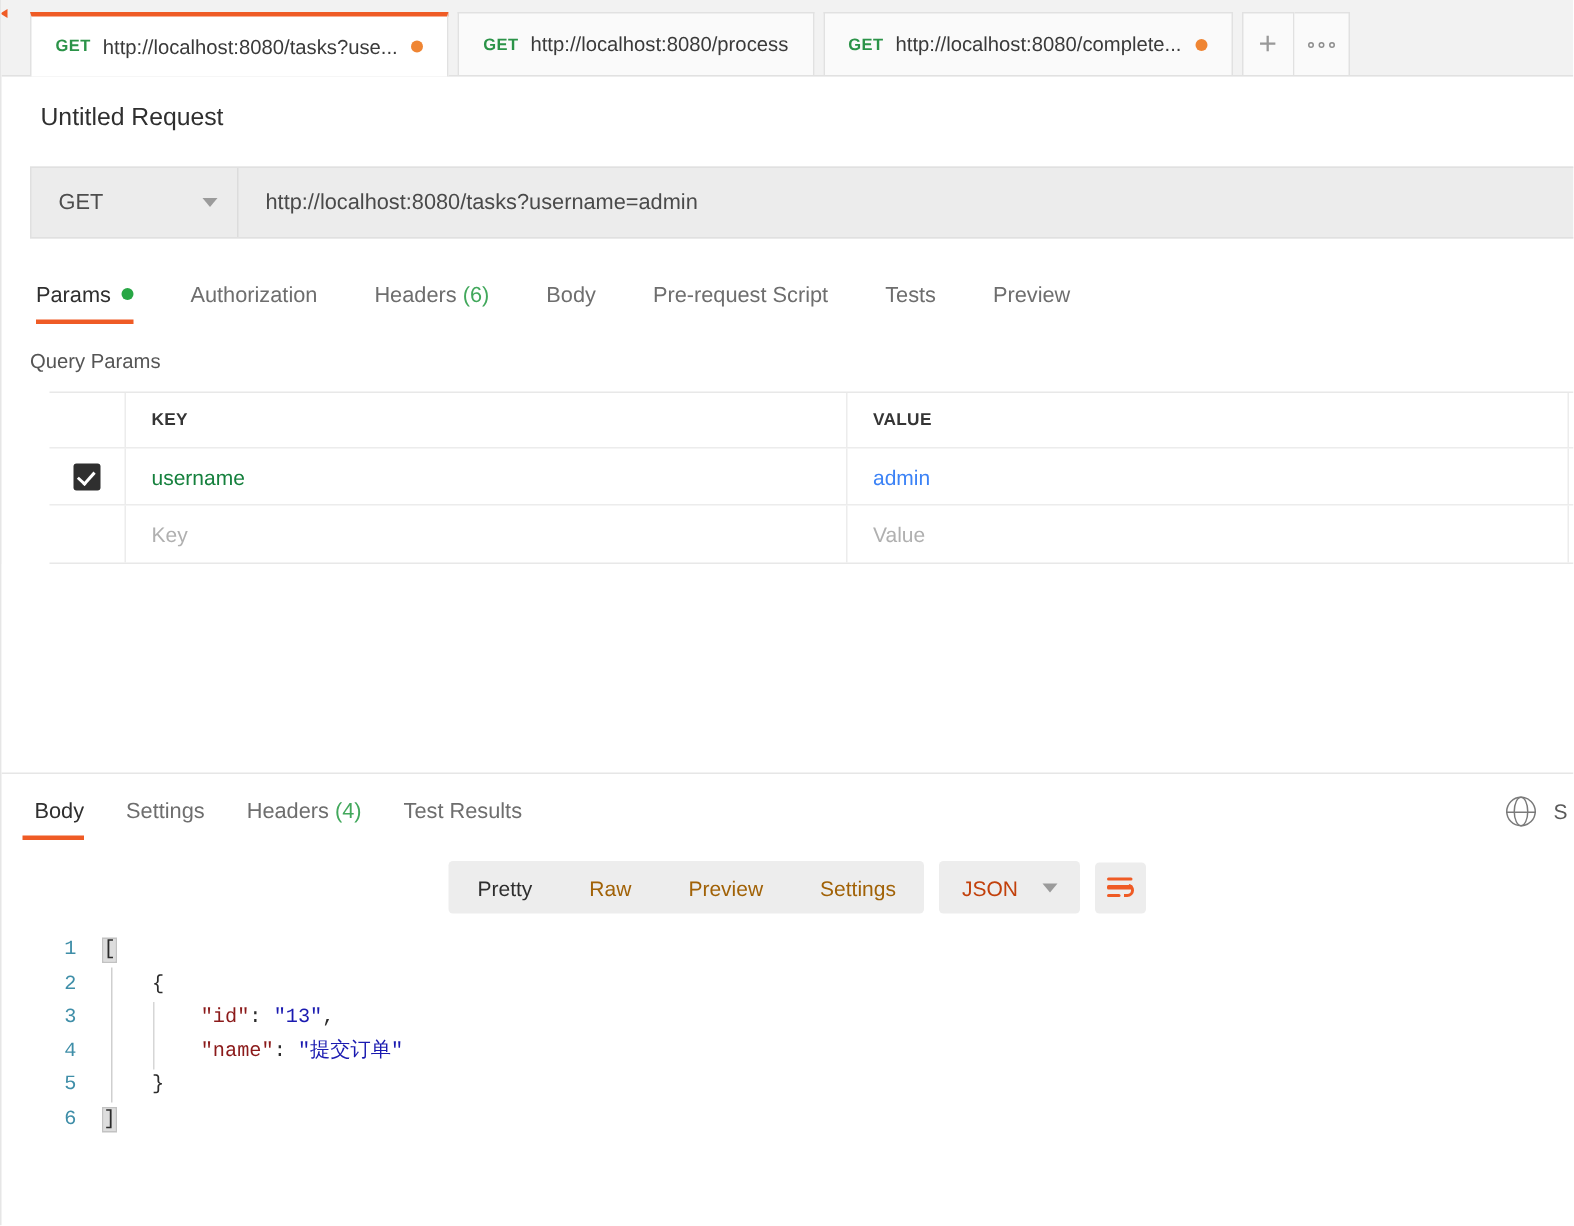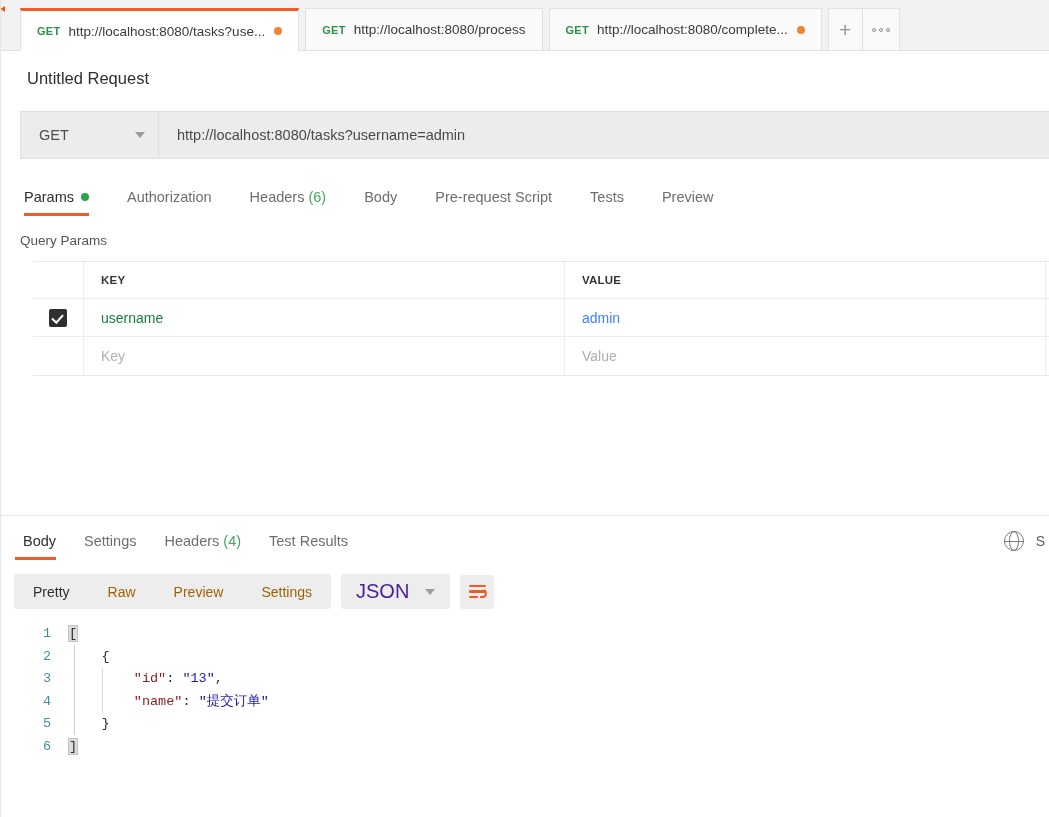--- a/index.html
+++ b/index.html
@@ -303,20 +303,21 @@
     white-space: nowrap;
     cursor: pointer;
   }
 
   
   .bodybar {
     display: flex;
     align-items: center;
     gap: 10px;
     padding: 14px 0 0 13px;
+    justify-content: center;
   }
   .segset {
     background: #ededed;
     border-radius: 3px;
     display: flex;
     height: 35px;
     align-items: stretch;
   }
   .seg {
     display: flex; align-items: center;
@@ -330,21 +331,21 @@
   .fmtbox {
     background: #ededed;
     border-radius: 3px;
     height: 35px;
     display: flex;
     align-items: center;
     gap: 16px;
     padding: 0 15px;
     cursor: pointer;
   }
-  .fmtbox .lbl { font-size: 20px; color: #4c1d95; }
+  .fmtbox .lbl { font-size: 14px; color: #c2410c; }
   .wrapbtn {
     width: 34px; height: 34px;
     background: #ededed;
     border-radius: 3px;
     display: flex; flex-direction: column;
     align-items: center; justify-content: center;
     gap: 3px;
     cursor: pointer;
   }
   .wrapbtn i { display: block; background: #ef5b25; height: 2.4px; border-radius: 1px; }

